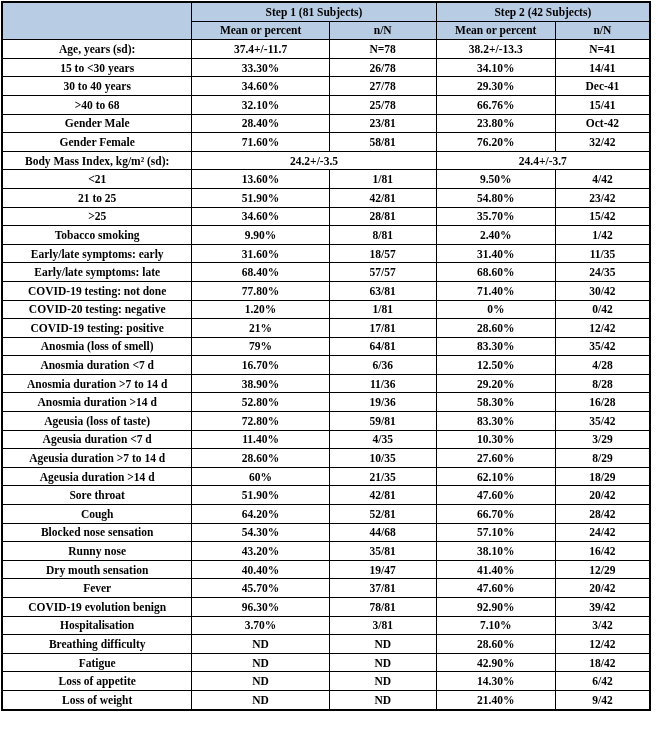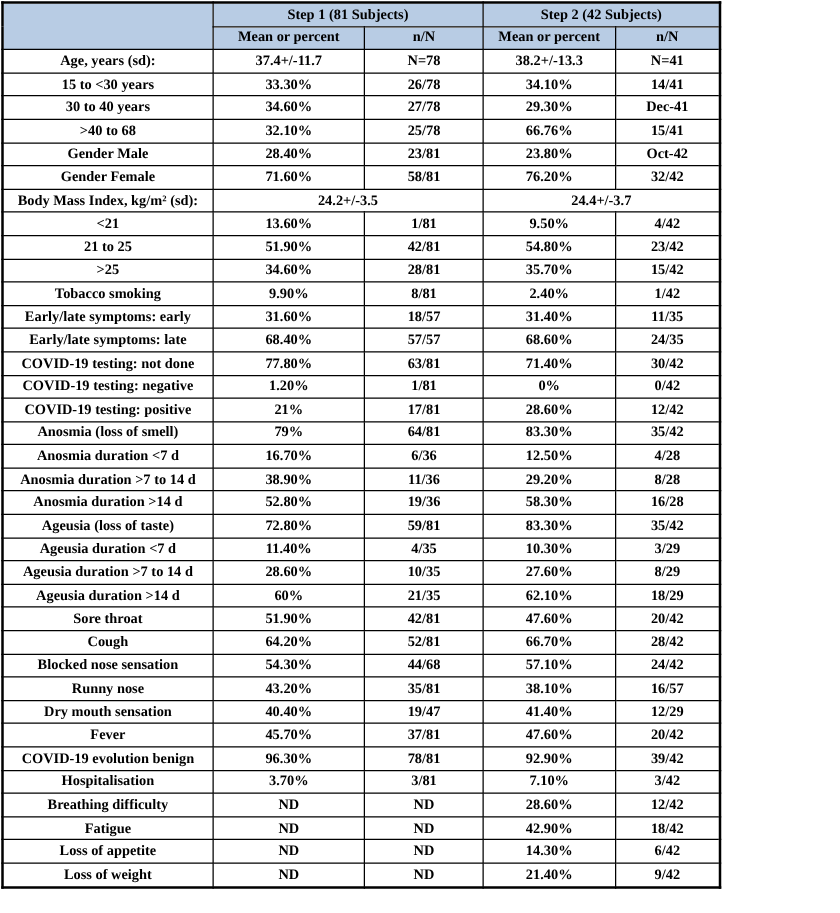--- a/index.html
+++ b/index.html
@@ -7,21 +7,21 @@
     padding: 0;
     background: #ffffff;
   }
   body {
     width: 672px;
     height: 730px;
     font-family: "Liberation Serif", serif;
     color: #000000;
   }
   table.data-table {
-    width: 576px;
+    width: 650px;
     margin: 1px 0 0 1px;
     border-collapse: collapse;
     table-layout: fixed;
     font-size: 11.5px;
     font-weight: bold;
   }
   table.data-table th,
   table.data-table td {
     border: 1px solid #000000;
     text-align: center;
@@ -156,21 +156,21 @@
         <td>24/35</td>
       </tr>
       <tr>
         <td>COVID-19 testing: not done</td>
         <td>77.80%</td>
         <td>63/81</td>
         <td>71.40%</td>
         <td>30/42</td>
       </tr>
       <tr>
-        <td>COVID-19 testing: negative</td>
+        <td>COVID-20 testing: negative</td>
         <td>1.20%</td>
         <td>1/81</td>
         <td>0%</td>
         <td>0/42</td>
       </tr>
       <tr>
         <td>COVID-19 testing: positive</td>
         <td>21%</td>
         <td>17/81</td>
         <td>28.60%</td>
@@ -251,21 +251,21 @@
         <td>54.30%</td>
         <td>44/68</td>
         <td>57.10%</td>
         <td>24/42</td>
       </tr>
       <tr>
         <td>Runny nose</td>
         <td>43.20%</td>
         <td>35/81</td>
         <td>38.10%</td>
-        <td>16/57</td>
+        <td>16/42</td>
       </tr>
       <tr>
         <td>Dry mouth sensation</td>
         <td>40.40%</td>
         <td>19/47</td>
         <td>41.40%</td>
         <td>12/29</td>
       </tr>
       <tr>
         <td>Fever</td>

